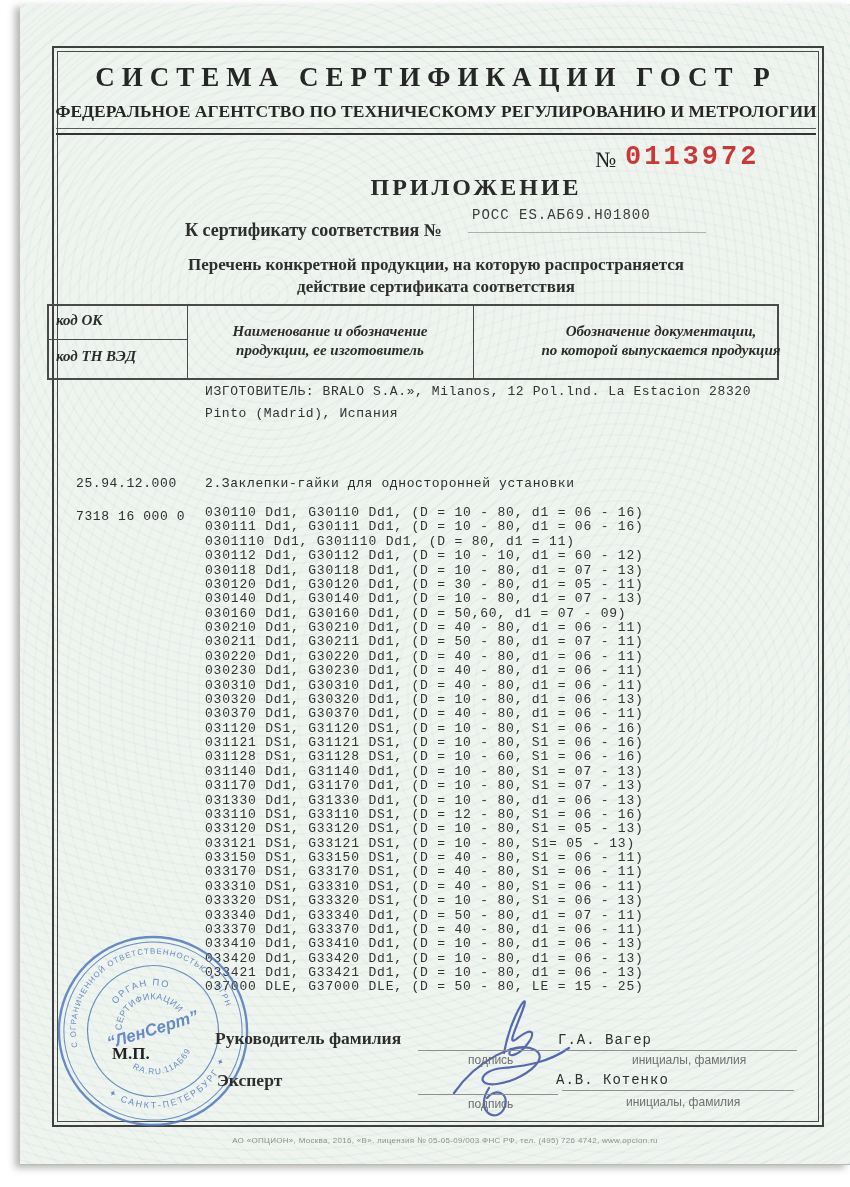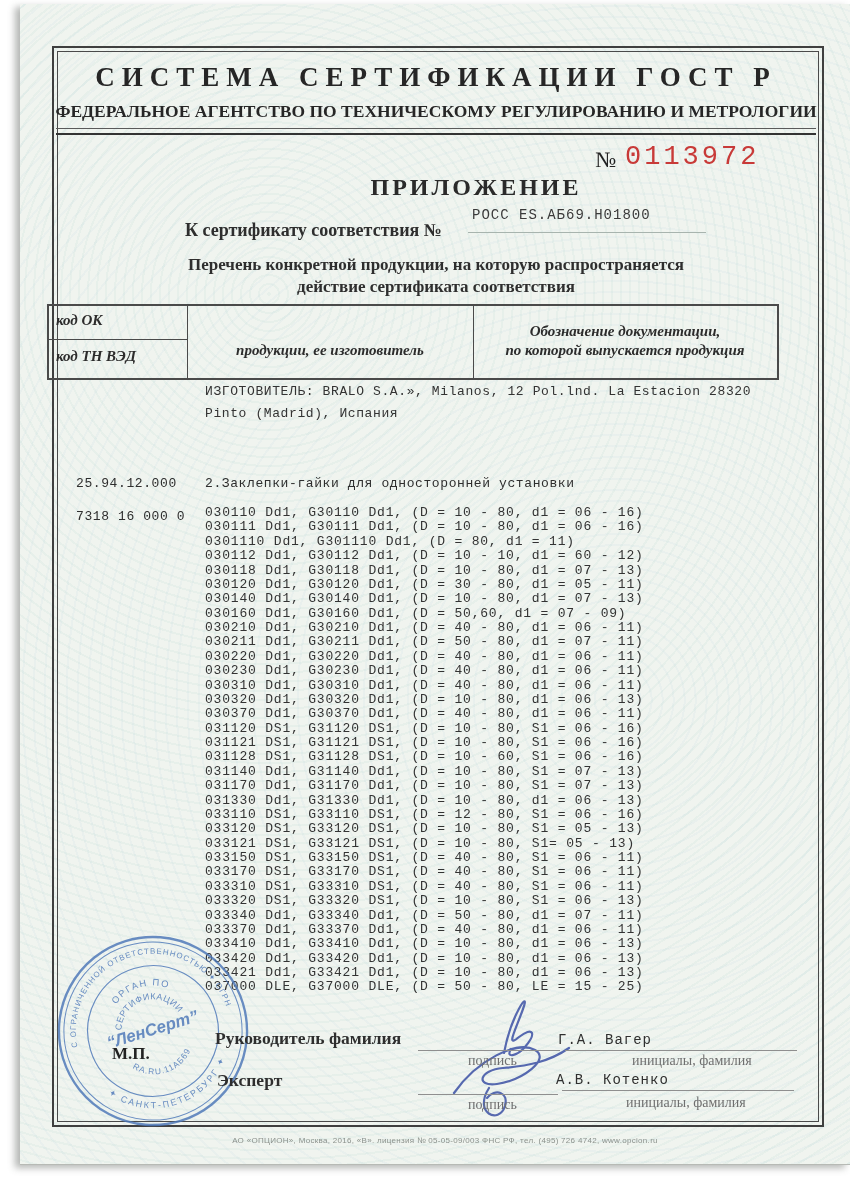--- a/index.html
+++ b/index.html
@@ -22,53 +22,53 @@
   .frame-inner{position:absolute;inset:3px;border:1px solid #4a4a4a;}
   .abs{position:absolute;}
   .ctr{text-align:center;}
   .serif-b{font-family:"Liberation Serif",serif;font-weight:bold;}
   .mono{font-family:"Liberation Mono","DejaVu Sans Mono",monospace;}
   .sys-title{left:32px;top:58px;width:768px;font-size:27px;letter-spacing:7px;color:#262626;}
   .agency{left:32px;top:97px;width:768px;font-size:17.5px;letter-spacing:0px;color:#262626;}
   .hr1{left:36px;top:124px;width:760px;border-top:1px solid #5a5a5a;}
   .hr2{left:36px;top:129px;width:760px;border-top:2px solid #333;}
   .serial-no{left:575px;top:143px;font-size:22px;color:#222;}
-  .serial-digits{left:605px;top:138px;font-size:27px;letter-spacing:3px;font-weight:normal;}
+  .serial-digits{left:605px;top:138px;font-size:27px;letter-spacing:3px;font-weight:bold;}
   .appendix{left:32px;top:170px;width:768px;font-size:24px;letter-spacing:3px;color:#2a2a2a;padding-left:40px;}
   .cert-label{left:165px;top:216px;font-size:18px;}
   .cert-value{left:452px;top:203px;font-size:14px;letter-spacing:1px;color:#3a3a3a;}
   .cert-line{left:448px;top:228px;width:238px;border-bottom:1px solid #a8b4ae;}
   .subtitle1{left:32px;top:251px;width:768px;font-size:17px;}
   .subtitle2{left:32px;top:273px;width:768px;font-size:17px;}
   .ptable{left:27px;top:300px;width:728px;height:72px;border:2px solid #4a4a4a;font-style:italic;}
   .ptable .v1{position:absolute;left:138px;top:0;bottom:0;border-left:1px solid #4a4a4a;}
   .ptable .v2{position:absolute;left:424px;top:0;bottom:0;border-left:1px solid #4a4a4a;}
   .ptable .hsplit{position:absolute;left:0;width:138px;top:33px;border-top:1px solid #4a4a4a;}
   .cell{position:absolute;font-size:15px;font-weight:bold;color:#2c2c2c;}
   .c-ok{left:7px;top:6px;}
   .c-tnved{left:7px;top:42px;}
   .c-prod{left:138px;width:286px;text-align:center;}
-  .c-docs{left:424px;width:304px;text-align:center;}
+  .c-docs{left:424px;width:304px;text-align:center;padding-left:36px;}
   .r1{top:17px;} .r2{top:36px;}
   .mfr1{left:185px;top:380px;font-size:13px;letter-spacing:0.6px;color:#333;}
   .mfr2{left:185px;top:402px;font-size:13px;letter-spacing:0.6px;color:#333;}
   .code-ok{left:56px;top:472px;font-size:13px;letter-spacing:0.6px;}
   .prod-title{left:185px;top:472px;font-size:13px;letter-spacing:0.6px;}
   .code-tnved{left:56px;top:505px;font-size:13px;letter-spacing:0.6px;}
   .plist{left:185px;top:502px;width:560px;font-size:13px;letter-spacing:0.8px;line-height:14.38px;color:#333;}
   .plist div{white-space:pre;}
   .stamp-wrap{left:34px;top:928px;width:198px;height:198px;opacity:0.82;}
   .mp{left:92px;top:1040px;font-size:17px;color:#222;}
   .sig-label1{left:195px;top:1024px;font-size:17.5px;}
   .sig-label2{left:197px;top:1066px;font-size:17.5px;}
   .sigline1{left:398px;top:1046px;width:142px;border-bottom:1px solid #8f8f8f;}
   .nameline1{left:545px;top:1046px;width:232px;border-bottom:1px solid #8f8f8f;}
   .sigline2{left:398px;top:1090px;width:140px;border-bottom:1px solid #8f8f8f;}
   .nameline2{left:542px;top:1086px;width:232px;border-bottom:1px solid #8f8f8f;}
-  .cap{font-family:Liberation Serif, serif;font-size:14px;color:#6f6f6f;}
+  .cap{font-family:Liberation Sans, sans-serif;font-size:12px;color:#6f6f6f;}
   .cap-s1{left:448px;top:1049px;}
   .cap-n1{left:612px;top:1049px;}
   .cap-s2{left:448px;top:1093px;}
   .cap-n2{left:606px;top:1091px;}
   .name1{left:538px;top:1028px;font-size:14px;letter-spacing:1px;color:#2f2f2f;}
   .name2{left:536px;top:1068px;font-size:14px;letter-spacing:1px;color:#2f2f2f;}
   .footer{left:20px;top:1132px;width:810px;text-align:center;
     font-family:"Liberation Sans",sans-serif;font-size:8px;color:#8b918c;letter-spacing:0.3px;}
   .sig-ink{left:398px;top:975px;width:210px;height:150px;pointer-events:none;}
   svg text{font-family:"Liberation Sans",sans-serif;}
@@ -99,20 +99,21 @@
 
     <div class="abs ctr serif-b subtitle1">Перечень конкретной продукции,  на которую распространяется</div>
     <div class="abs ctr serif-b subtitle2">действие сертификата соответствия</div>
 
     <div class="abs ptable">
       <div class="v1"></div>
       <div class="v2"></div>
       <div class="hsplit"></div>
       <div class="cell c-ok">код ОК</div>
       <div class="cell c-tnved">код ТН ВЭД</div>
+      <div class="cell c-prod r1">Наименование и обозначение</div>
       <div class="cell c-prod r2">продукции, ее изготовитель</div>
       <div class="cell c-docs r1">Обозначение документации,</div>
       <div class="cell c-docs r2">по которой выпускается продукция</div>
     </div>
 
     <div class="abs mono mfr1">ИЗГОТОВИТЕЛЬ: BRALO S.A.», Milanos, 12 Pol.lnd. La Estacion 28320</div>
     <div class="abs mono mfr2">Pinto (Madrid), Испания</div>
 
     <div class="abs mono code-ok">25.94.12.000</div>
     <div class="abs mono prod-title">2.Заклепки-гайки для односторонней установки</div>

